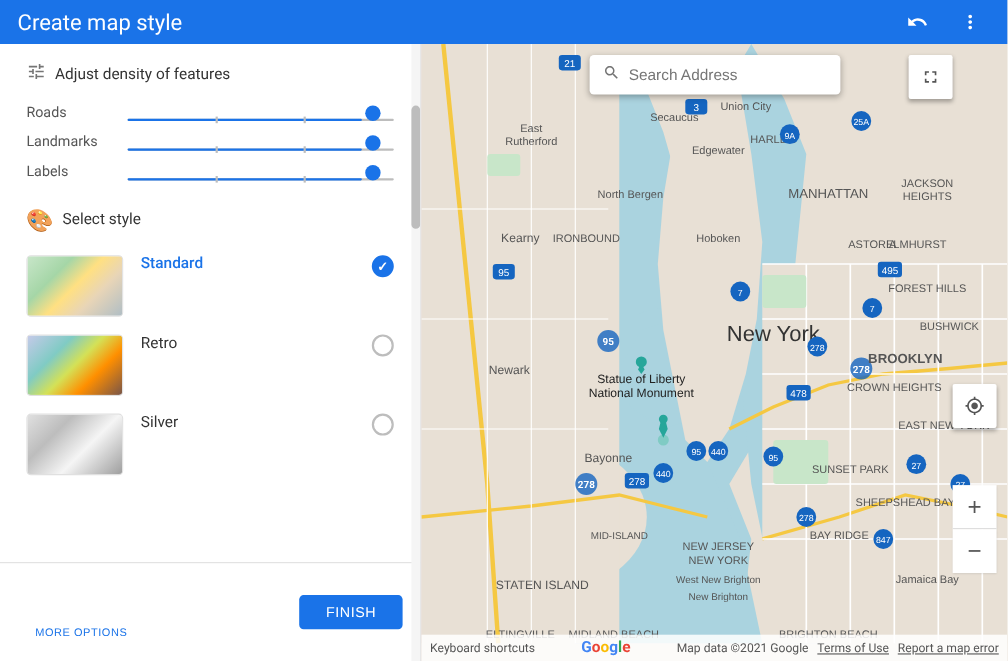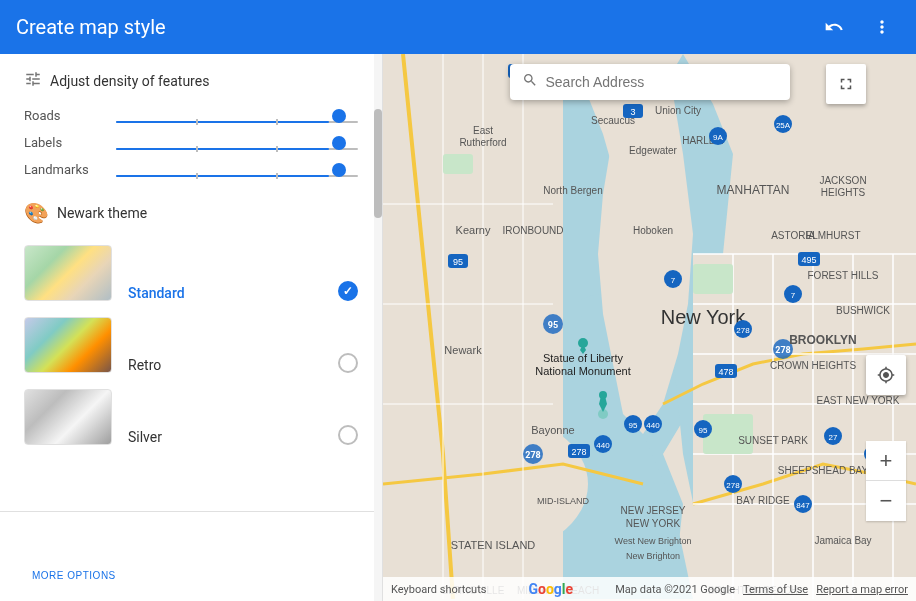--- a/index.html
+++ b/index.html
@@ -2,21 +2,21 @@
 <html><head>
   <meta charset="utf-8">
   <style>
     * { margin: 0; padding: 0; box-sizing: border-box; }
     body { font-family: 'Roboto', Arial, sans-serif; width: 916px; height: 601px; overflow: hidden; display: flex; flex-direction: column; }
 
     
     .header {
       background: #1a73e8;
       color: white;
-      height: 54px;
+      height: 40px;
       display: flex;
       align-items: center;
       padding: 0 16px;
       flex-shrink: 0;
     }
     .header-title {
       font-size: 20px;
       font-weight: 400;
       flex: 1;
     }
@@ -177,21 +177,21 @@
       font-size: 20px;
     }
     .theme-title {
       font-size: 14px;
       color: #333;
       font-weight: 400;
     }
 
     .theme-item {
       display: flex;
-      align-items: flex-end;
+      align-items: flex-start;
       gap: 16px;
       margin-bottom: 8px;
       cursor: pointer;
       padding: 4px 0;
     }
     .theme-thumbnail {
       width: 88px;
       height: 56px;
       border-radius: 4px;
       overflow: hidden;
@@ -283,21 +283,21 @@
       top: 10px;
       left: 50%;
       transform: translateX(-50%);
       background: white;
       border-radius: 4px;
       box-shadow: 0 2px 6px rgba(0,0,0,0.3);
       display: flex;
       align-items: center;
       padding: 8px 12px;
       gap: 8px;
-      width: 280px;
+      width: 228px;
     }
     .map-search input {
       border: none;
       outline: none;
       font-size: 14px;
       color: #757575;
       width: 100%;
     }
 
     .map-location-btn {
@@ -427,48 +427,48 @@
             <div class="slider-track">
               <div class="slider-fill" style="width:88%"></div>
               <div class="slider-tick" style="left:33%"></div>
               <div class="slider-tick" style="left:66%"></div>
               <div class="slider-thumb" style="right:8%; left:auto; position:absolute; top:-5px;"></div>
             </div>
           </div>
         </div>
 
         <div class="slider-row">
+          <span class="slider-label">Landmarks</span>
+          <div class="slider-container">
+            <div class="slider-track">
+              <div class="slider-fill" style="width:88%"></div>
+              <div class="slider-tick" style="left:33%"></div>
+              <div class="slider-tick" style="left:66%"></div>
+              <div class="slider-thumb" style="right:8%; left:auto; position:absolute; top:-5px;"></div>
+            </div>
+          </div>
+        </div>
+
+        <div class="slider-row">
           <span class="slider-label">Labels</span>
           <div class="slider-container">
             <div class="slider-track">
               <div class="slider-fill" style="width:88%"></div>
               <div class="slider-tick" style="left:33%"></div>
               <div class="slider-tick" style="left:66%"></div>
               <div class="slider-thumb" style="right:8%; left:auto; position:absolute; top:-5px;"></div>
             </div>
           </div>
         </div>
-
-        <div class="slider-row">
-          <span class="slider-label">Landmarks</span>
-          <div class="slider-container">
-            <div class="slider-track">
-              <div class="slider-fill" style="width:88%"></div>
-              <div class="slider-tick" style="left:33%"></div>
-              <div class="slider-tick" style="left:66%"></div>
-              <div class="slider-thumb" style="right:8%; left:auto; position:absolute; top:-5px;"></div>
-            </div>
-          </div>
-        </div>
       </div>
 
       <div class="theme-section">
         <div class="theme-header">
           <span class="theme-icon">🎨</span>
-          <span class="theme-title">Newark theme</span>
+          <span class="theme-title">Select style</span>
         </div>
 
         <div class="theme-item">
           <div class="theme-thumbnail thumb-standard"></div>
           <span class="theme-name selected">Standard</span>
           <div class="radio-btn checked"></div>
         </div>
 
         <div class="theme-item">
           <div class="theme-thumbnail thumb-retro"></div>
@@ -483,20 +483,21 @@
         </div>
       </div>
     </div>
 
     <div class="scrollbar">
       <div class="scrollbar-thumb"></div>
     </div>
 
     <div class="panel-footer">
       <button class="btn-more-options">MORE OPTIONS</button>
+      <button class="btn-finish">FINISH</button>
     </div>
   </div>
 
   <div class="map-area">
 
     <svg class="map-bg" viewBox="0 0 533 545" preserveAspectRatio="xMidYMid slice" xmlns="http://www.w3.org/2000/svg">
 
       <rect width="533" height="545" fill="#e8e0d5"></rect>
 
       <path d="M160,0 L200,30 L220,80 L240,150 L270,200 L300,250 L290,300 L310,350 L280,400 L300,450 L290,545 L240,545 L220,450 L200,400 L180,350 L170,300 L150,250 L130,200 L140,150 L130,80 L140,30 Z" fill="#aad3df"></path>

